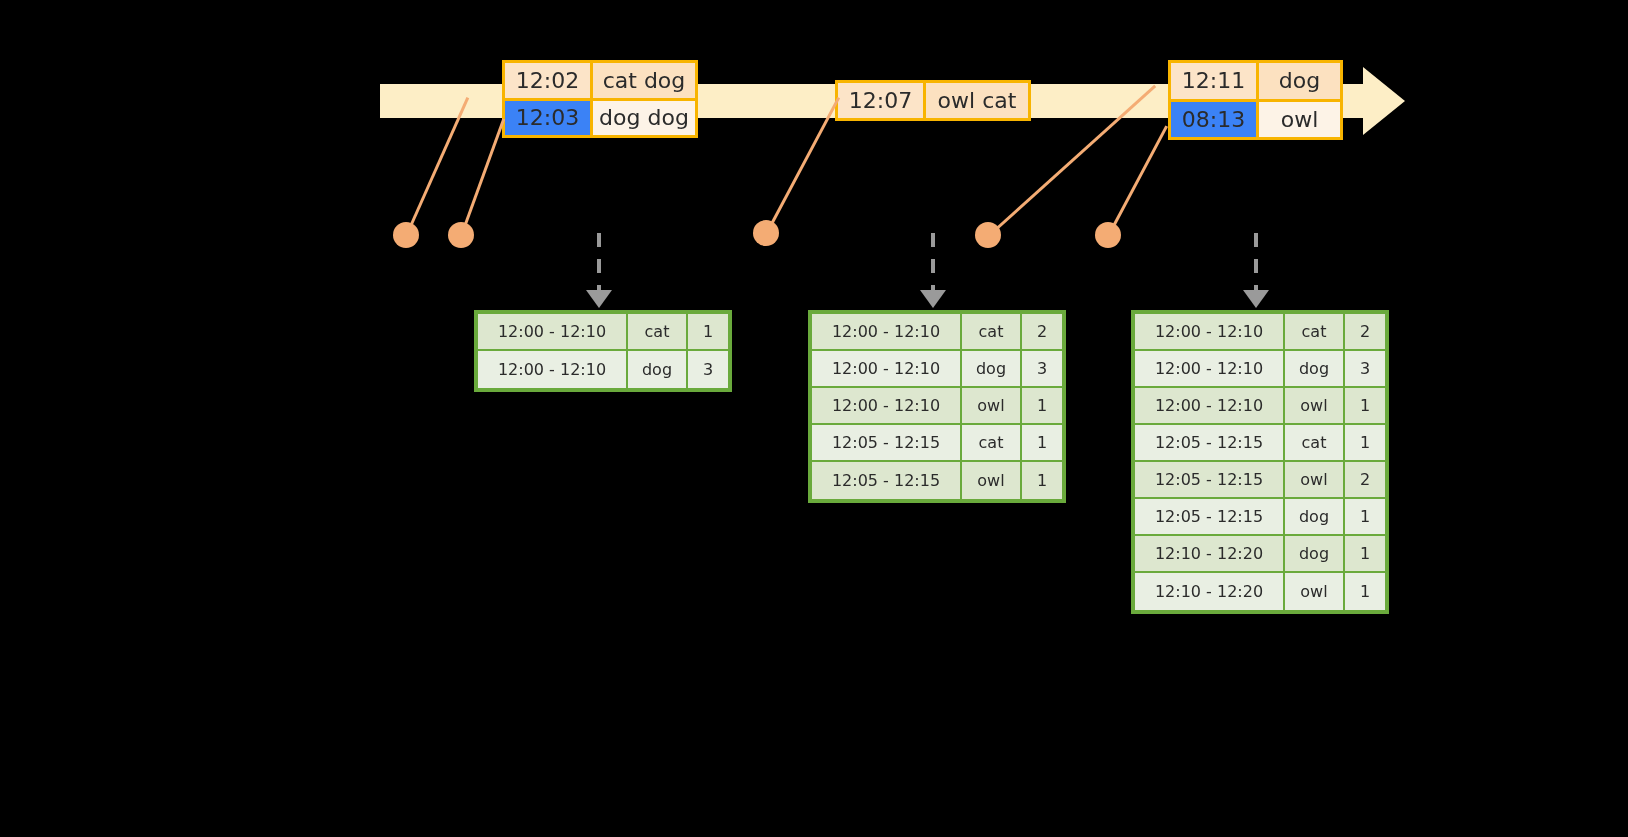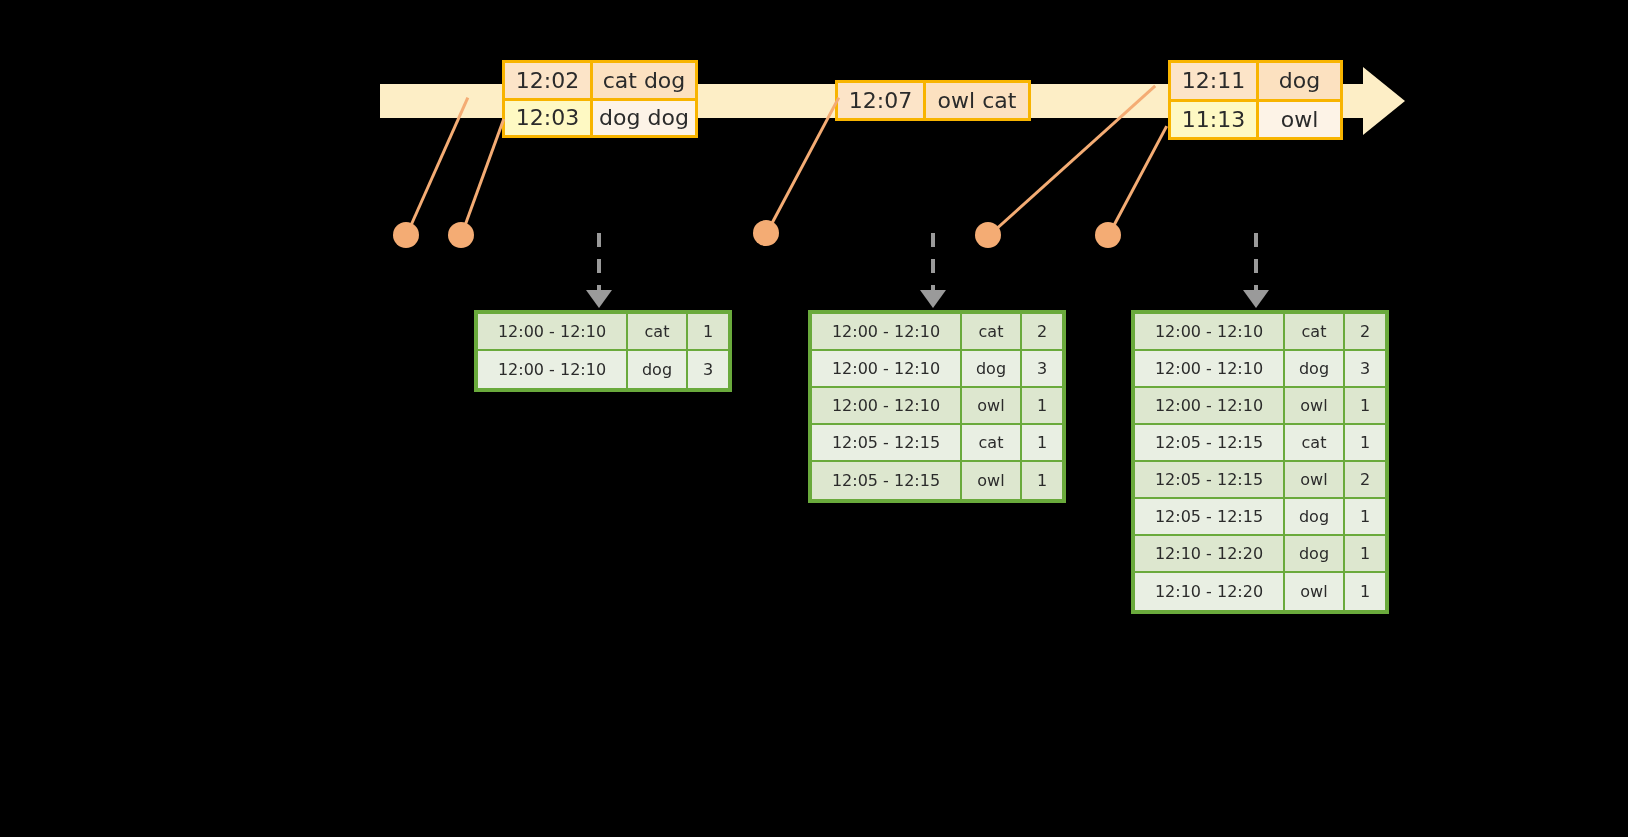--- a/index.html
+++ b/index.html
@@ -15,21 +15,21 @@
   
   .evt{position:absolute;border:3px solid #f8b400;box-sizing:border-box;
        display:flex;flex-direction:column;}
   .evt-row{display:flex;flex:1;box-sizing:border-box;}
   .evt-row + .evt-row{border-top:3px solid #f8b400;}
   .evt-cell{display:flex;align-items:center;justify-content:center;
        font-size:22px;color:#2b2b2b;box-sizing:border-box;}
   .evt-time{width:88px;border-right:3px solid #f8b400;}
   .evt-val{flex:1;}
   .shade-a .evt-time{background:#fce4c8;} .shade-a .evt-val{background:#fce1c0;}
-  .shade-b .evt-time{background:#fef9c3;} .shade-b .evt-val{background:#fdf3e7;}
+  .shade-b .evt-time{background:#3b82f6;} .shade-b .evt-val{background:#fdf3e7;}
 
   
   .tbl{position:absolute;border:4px solid #6aaa3c;box-sizing:border-box;background:#6aaa3c;}
   .trow{display:flex;box-sizing:border-box;height:37px;}
   .tcell{display:flex;align-items:center;justify-content:center;
        font-size:16px;color:#2b2b2b;box-sizing:border-box;
        border-right:2px solid #6aaa3c;border-bottom:2px solid #6aaa3c;}
   .tcell:last-child{border-right:none;}
   .trow:last-child .tcell{border-bottom:none;}
   .c-win{width:150px;} .c-key{width:60px;text-align:center;} .c-cnt{width:40px;}
@@ -70,21 +70,21 @@
       <div class="evt-cell evt-val">owl cat</div>
     </div>
   </div>
 
   <div class="evt" style="left:1168px;top:60px;width:175px;height:80px;">
     <div class="evt-row shade-a">
       <div class="evt-cell evt-time">12:11</div>
       <div class="evt-cell evt-val">dog</div>
     </div>
     <div class="evt-row shade-b">
-      <div class="evt-cell evt-time">11:13</div>
+      <div class="evt-cell evt-time">08:13</div>
       <div class="evt-cell evt-val">owl</div>
     </div>
   </div>
 
   <div class="lead" style="left:406px;top:235px;width:152px;transform:rotate(-66deg);"></div>
   <div class="dot" style="left:393px;top:222px;"></div>
 
   <div class="lead" style="left:461px;top:235px;width:125px;transform:rotate(-70deg);"></div>
   <div class="dot" style="left:448px;top:222px;"></div>
 

